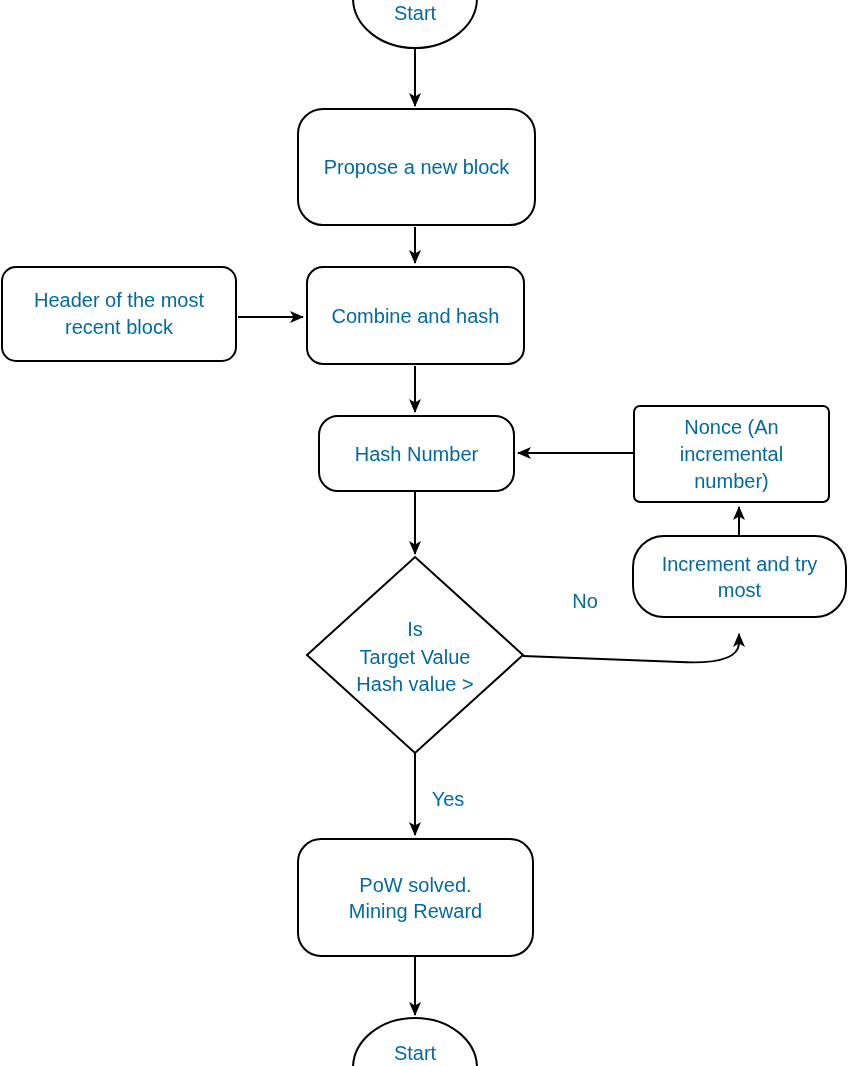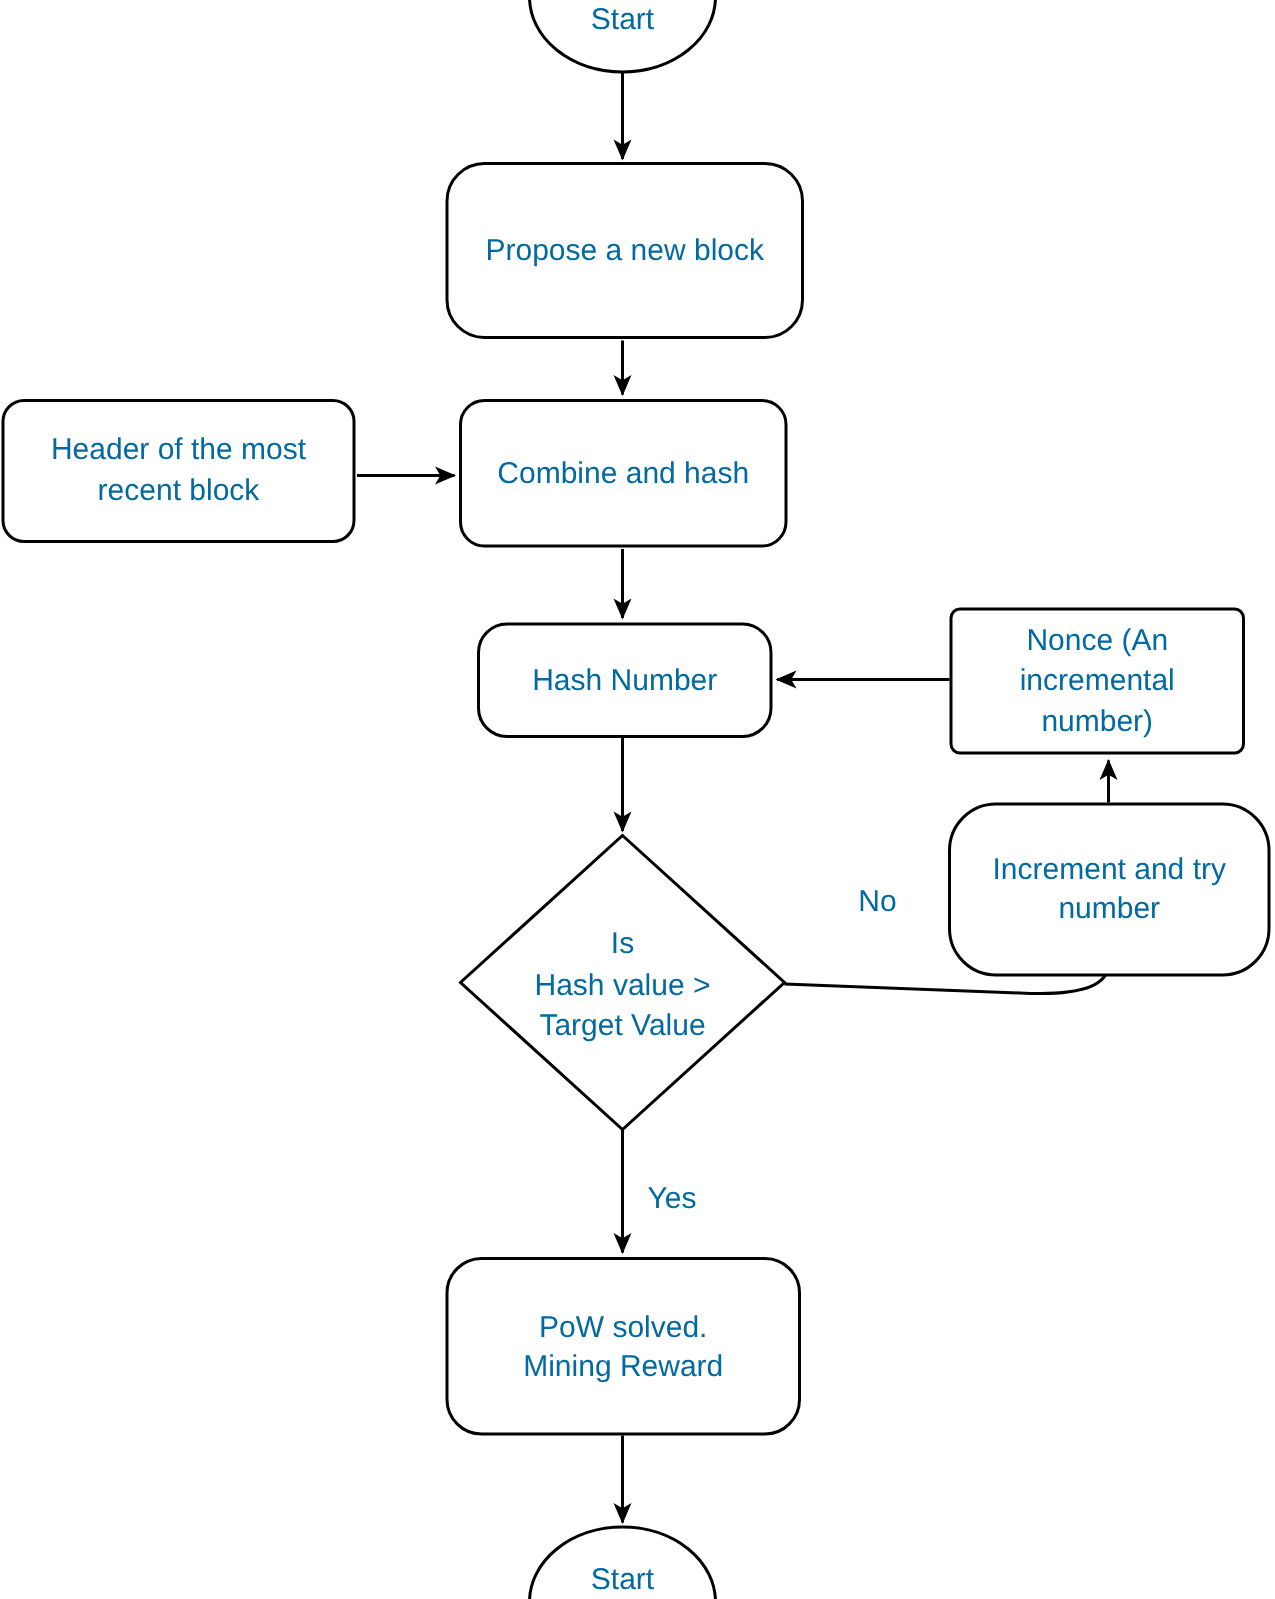--- a/index.html
+++ b/index.html
@@ -86,29 +86,29 @@
   <div class="node" style="left:318px; top:415px; width:197px; height:77px; border-radius:20px;">
     <span>Hash Number</span>
   </div>
 
   <div class="node" style="left:633px; top:405px; width:197px; height:98px; border-radius:7px; line-height:27px;">
     <span>Nonce (An</span>
     <span>incremental</span>
     <span>number)</span>
   </div>
 
-  <div class="node" style="left:632px; top:535px; width:215px; height:116px; border-radius:32px;">
+  <div class="node" style="left:632px; top:535px; width:215px; height:83px; border-radius:32px;">
     <span>Increment and try</span>
-    <span>number</span>
+    <span>most</span>
   </div>
 
   <div class="overlay-label decision-text" style="left:330px; top:616px; width:170px;">
     <span style="display:block;">Is</span>
+    <span style="display:block;">Target Value</span>
     <span style="display:block;">Hash value &gt;</span>
-    <span style="display:block;">Target Value</span>
   </div>
 
   <div class="overlay-label" style="left:559px; top:588px; width:52px;">No</div>
   <div class="overlay-label" style="left:422px; top:786px; width:52px;">Yes</div>
 
   <div class="node" style="left:297px; top:838px; width:237px; height:119px; border-radius:24px;">
     <span>PoW solved.</span>
     <span>Mining Reward</span>
   </div>
 

